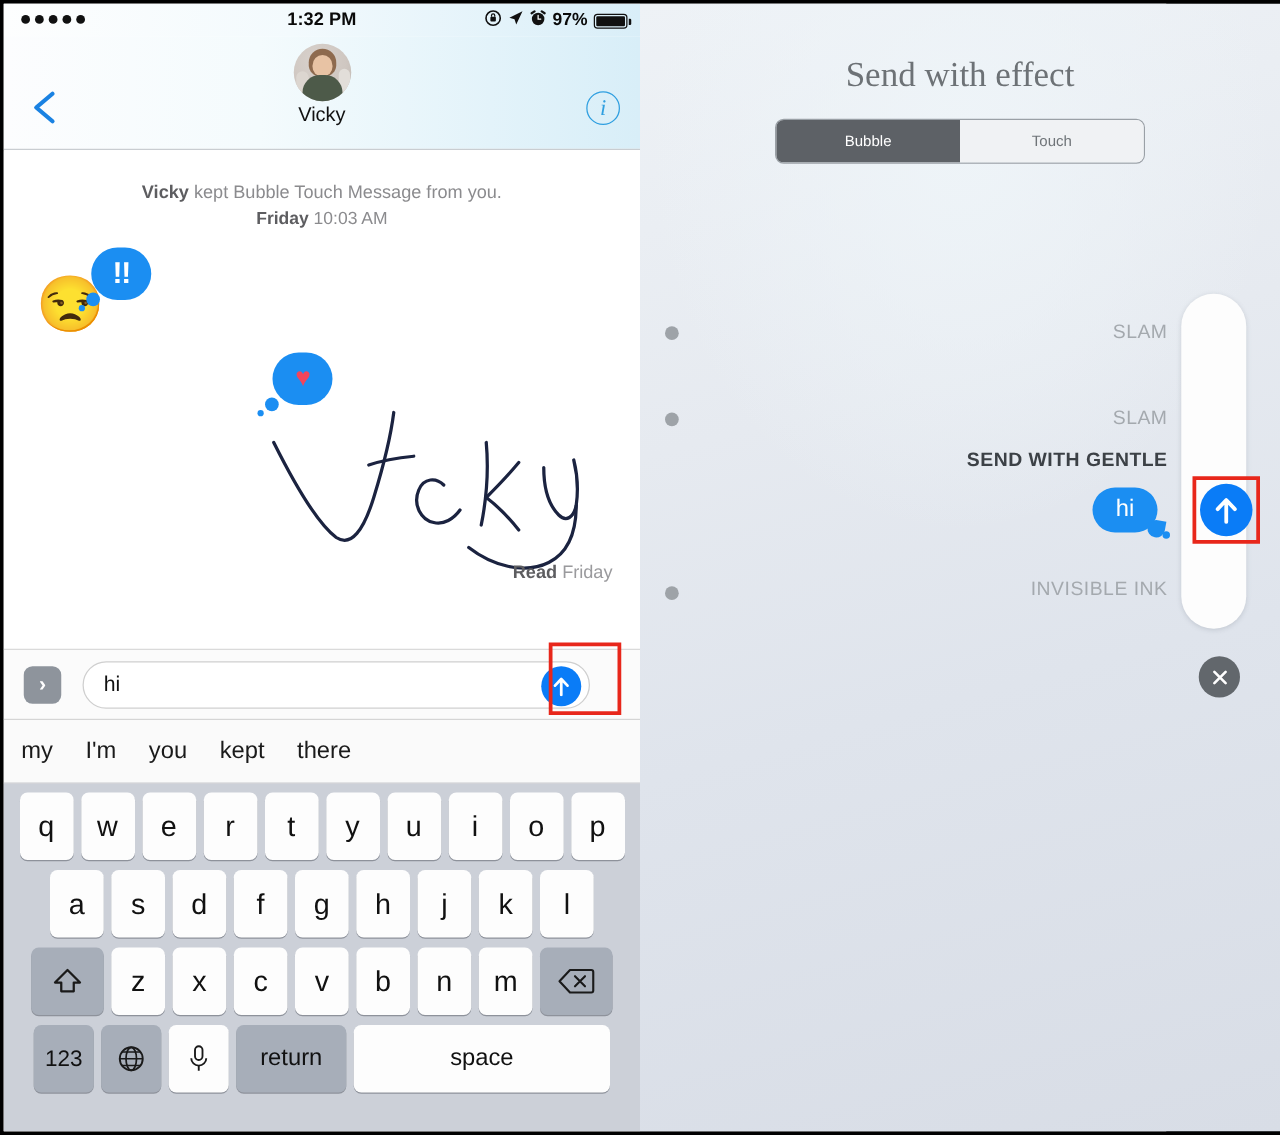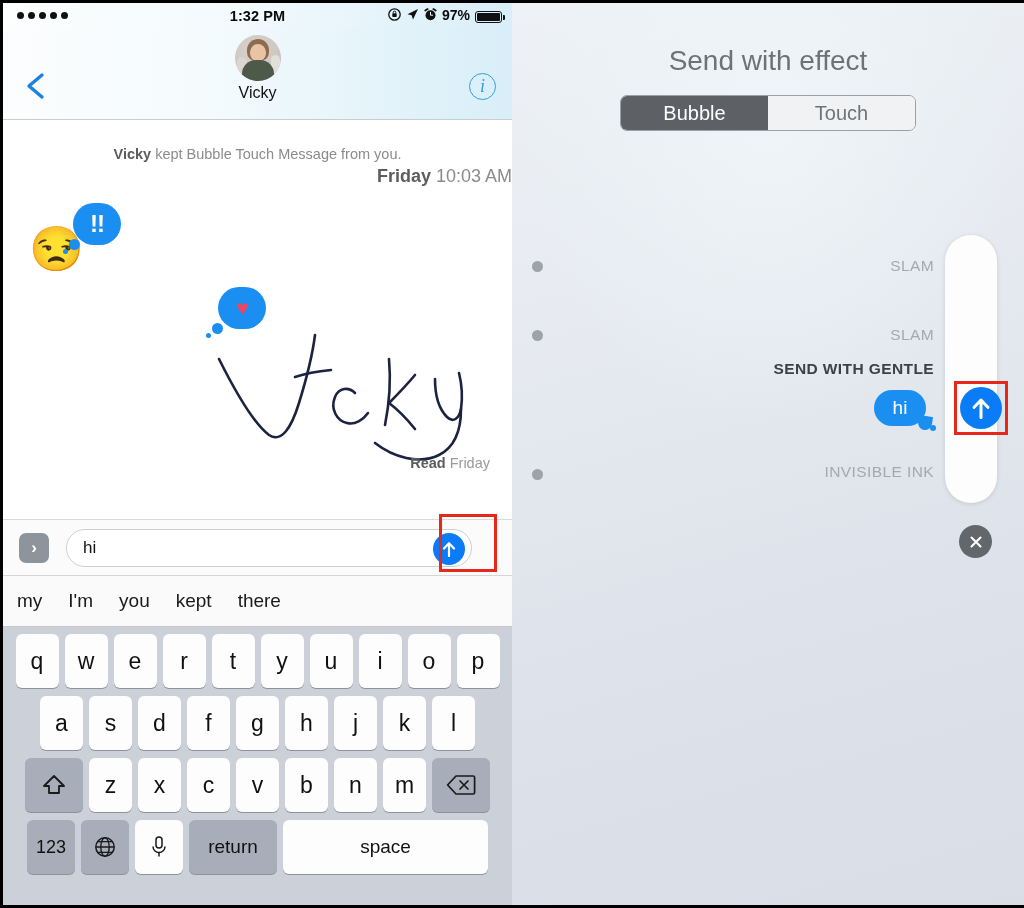--- a/index.html
+++ b/index.html
@@ -76,21 +76,21 @@
     position:absolute; right:16px; top:44px; width:27px; height:27px;
     border:1.7px solid #2f9fe0; border-radius:50%;
     color:#2f9fe0; font-family:"Liberation Serif", serif; font-style:italic;
     font-size:18px; text-align:center; line-height:25px; cursor:pointer;
   }
 
   
   .convo { position:absolute; left:0; top:118px; width:509px; height:398px; background:#fff; }
   .sys-line { text-align:center; font-size:14.5px; color:#8b8b8e; margin-top:23px; line-height:1.5; }
   .sys-line b { color:#5d5d60; font-weight:bold; }
-  .sys-line2 { text-align:right; font-size:18px; color:#8b8b8e; }
+  .sys-line2 { text-align:center; font-size:14px; color:#8b8b8e; }
   .sys-line2 b { color:#5d5d60; font-weight:bold; }
 
   .tapback-row { position:relative; height:92px; margin-top:8px; }
   .emoji-big { position:absolute; left:26px; top:32px; font-size:44px; line-height:1; }
   .tb-bubble {
     position:absolute; left:70px; top:8px; width:48px; height:42px;
     background:#1b8ef2; border-radius:24px;
     display:flex; align-items:center; justify-content:center;
     color:#fff; font-size:24px; font-weight:bold; letter-spacing:-1px;
   }
@@ -162,29 +162,29 @@
 
   
   #right-panel {
     position:absolute; left:509px; top:0; width:512px; height:902px;
     background:
       radial-gradient(ellipse 70% 50% at 50% 12%, #eef4f8 0%, rgba(238,244,248,0) 70%),
       linear-gradient(165deg, #eef2f6 0%, #e6eaf0 35%, #dfe4ec 60%, #d8dde6 100%);
   }
   .rp-title {
     position:absolute; left:0; right:0; top:42px; text-align:center;
-    font-size:28px; color:#6d7276; font-weight:400;
+    font-size:28px; color:#6d7276; font-weight:400;font-family:Liberation Serif, serif;
   }
   .seg {
     position:absolute; left:108px; top:92px; width:296px; height:36px;
     border:1px solid #9aa0a6; border-radius:7px; overflow:hidden; display:flex;
   }
   .seg div {
     flex:1; display:flex; align-items:center; justify-content:center;
-    font-size:20px; cursor:pointer;
+    font-size:12px; cursor:pointer;
   }
   .seg .on { background:#5d6166; color:#fff; }
   .seg .off { background:#f0f2f4; color:#6f7478; }
 
   .eff-list { position:absolute; left:0; top:232px; width:512px; }
   .eff-track {
     position:absolute; left:433px; top:0px; width:52px; height:268px;
     background:#fdfdfd; border-radius:26px;
     box-shadow:0 1px 4px rgba(90,100,115,.22);
   }

